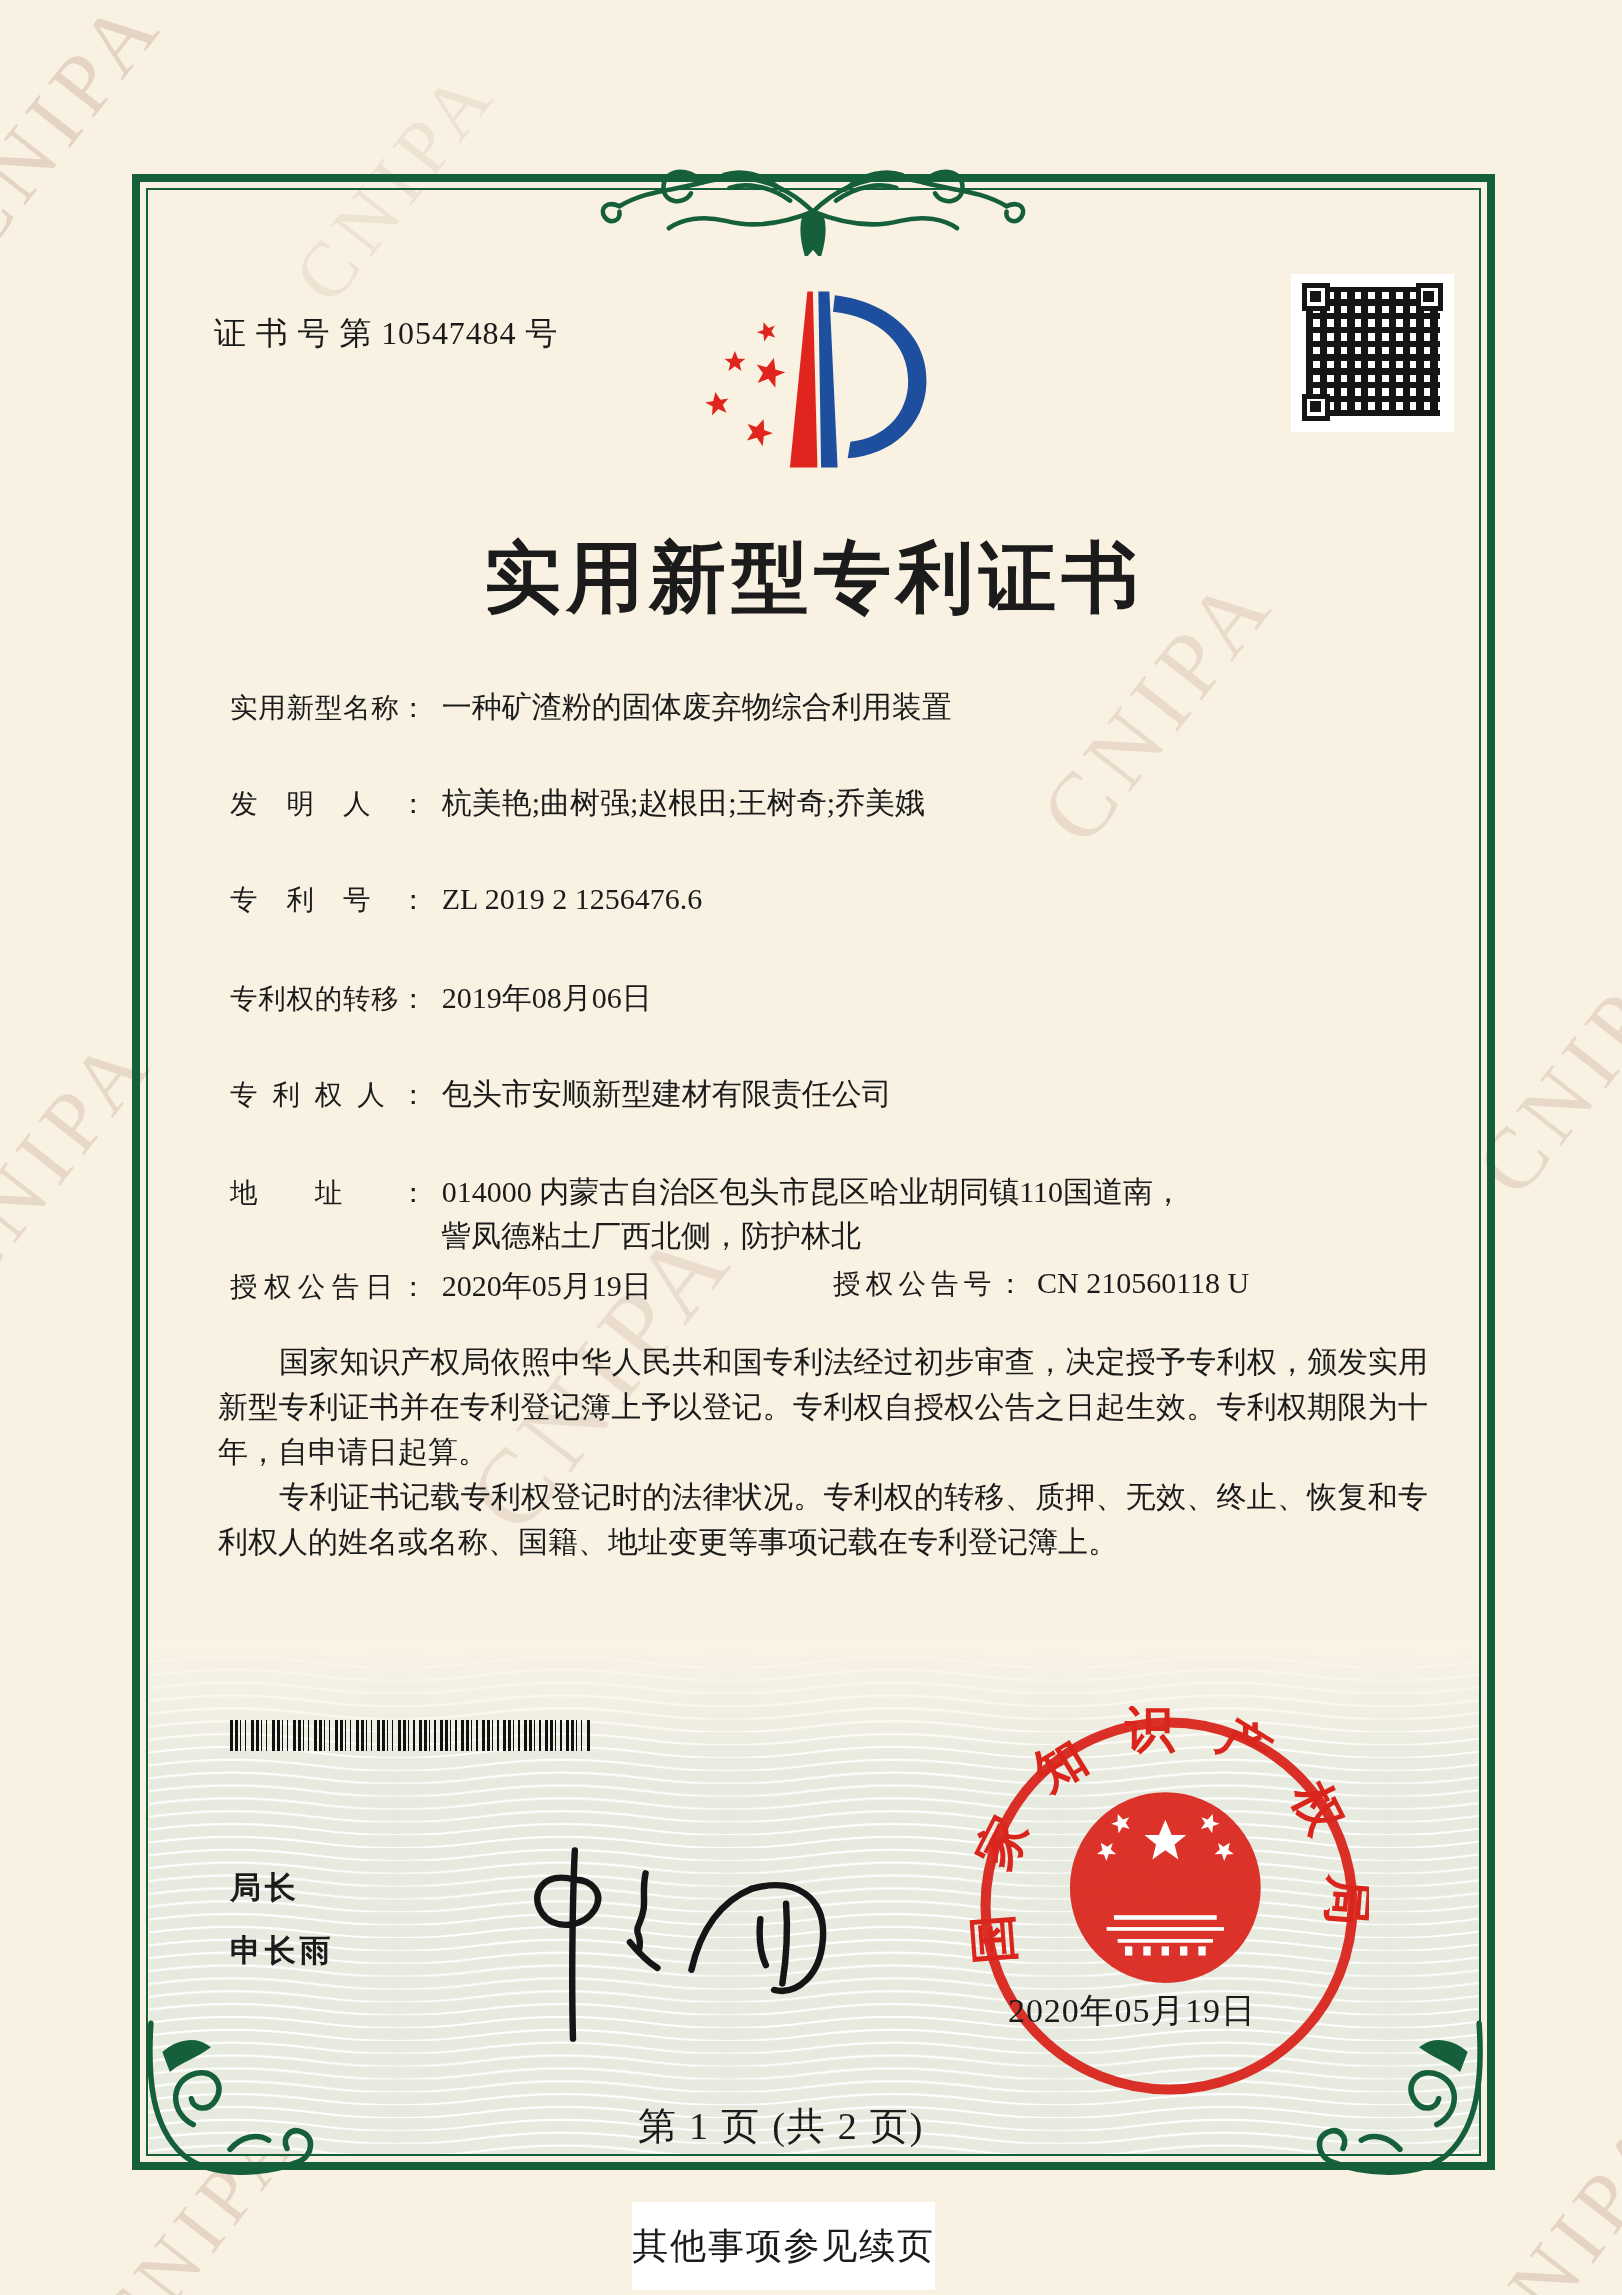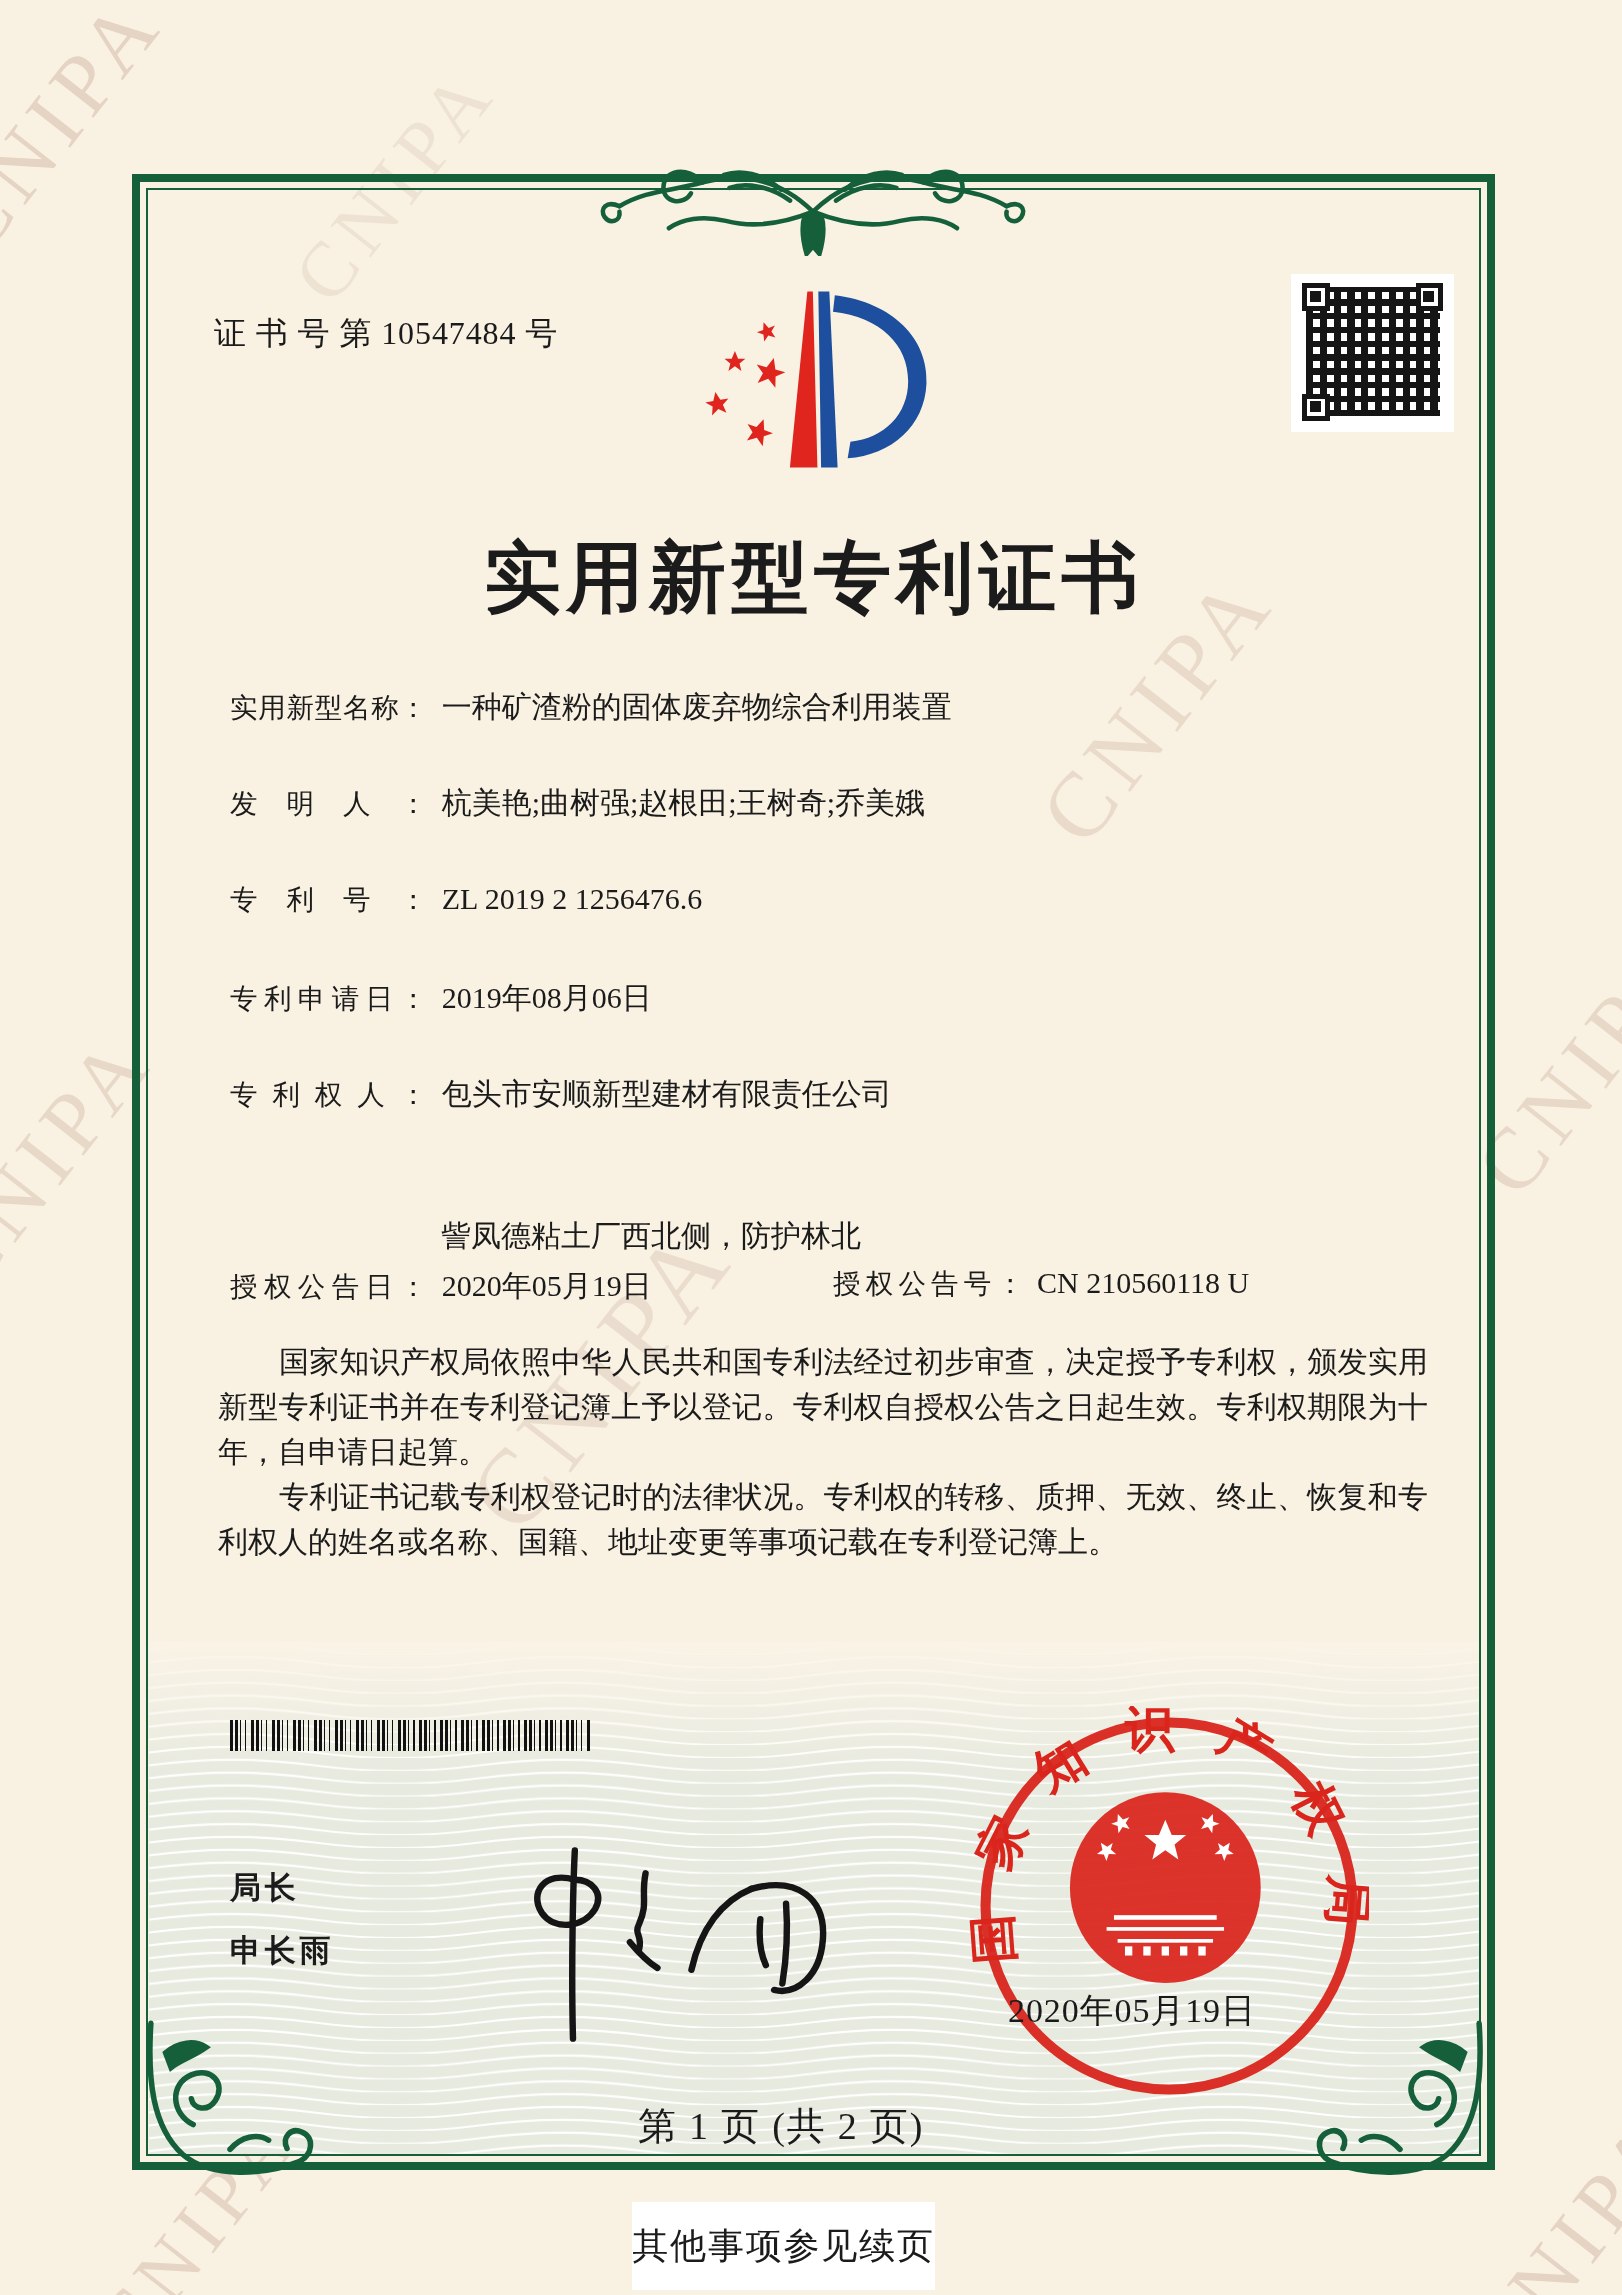--- a/index.html
+++ b/index.html
@@ -160,24 +160,27 @@
   <div class="row" style="top:687px">
     <span class="lbl">实用新型名称：</span><span class="val">一种矿渣粉的固体废弃物综合利用装置</span>
   </div>
   <div class="row" style="top:783px">
     <span class="lbl">发明人：</span><span class="val">杭美艳;曲树强;赵根田;王树奇;乔美娥</span>
   </div>
   <div class="row" style="top:882px">
     <span class="lbl">专利号：</span><span class="val">ZL 2019 2 1256476.6</span>
   </div>
   <div class="row" style="top:978px">
-    <span class="lbl">专利申请日：</span><span class="val">2019年08月06日</span>
+    <span class="lbl">专利权的转移：</span><span class="val">2019年08月06日</span>
   </div>
   <div class="row" style="top:1074px">
     <span class="lbl">专利权人：</span><span class="val">包头市安顺新型建材有限责任公司</span>
+  </div>
+  <div class="row" style="top:1172px">
+    <span class="lbl">地址：</span><span class="val">014000 内蒙古自治区包头市昆区哈业胡同镇110国道南，</span>
   </div>
   <div class="addr2">訾凤德粘土厂西北侧，防护林北</div>
   <div class="row" style="top:1266px">
     <span class="lbl">授权公告日：</span><span class="val">2020年05月19日</span>
   </div>
   <div class="grant2" style="top:1266px">
     <span class="lbl">授权公告号：</span><span class="val">CN 210560118 U</span>
   </div>
 
   <div class="legal">

